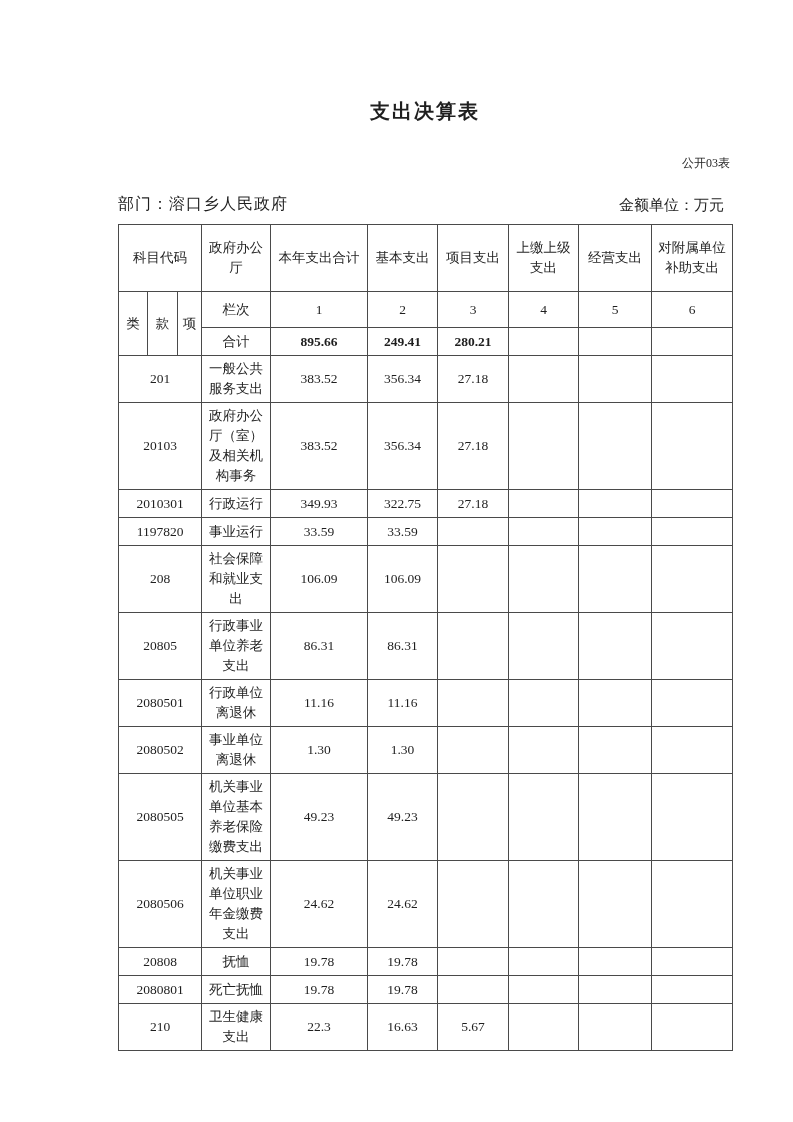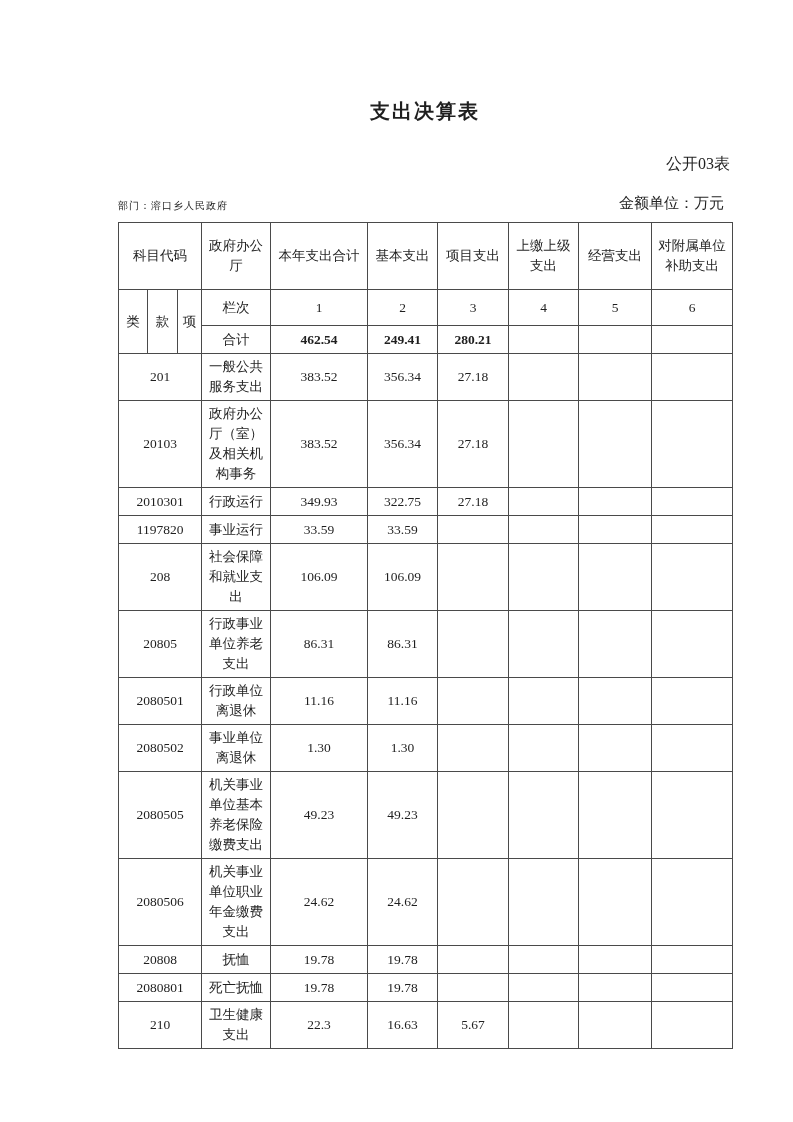--- a/index.html
+++ b/index.html
@@ -20,32 +20,32 @@
     margin: 0;
     text-align: center;
     font-size: 20px;
     font-weight: bold;
     letter-spacing: 2px;
     line-height: 26px;
   }
   .doc-label {
     margin-top: 32px;
     text-align: right;
-    font-size: 16px;
+    font-size: 12px;
     line-height: 15px;
     padding-right: 2px;
   }
   .meta-row {
     margin-top: 23px;
     margin-bottom: 9px;
     display: flex;
     justify-content: space-between;
     align-items: flex-end;
   }
-  .dept-label { font-size: 10px; letter-spacing: 1px; }
+  .dept-label { font-size: 16px; letter-spacing: 1px; }
   .unit-label { font-size: 15px; padding-right: 8px; }
 
   table.report {
     border-collapse: collapse;
     table-layout: fixed;
     width: 614px;
     font-size: 13.5px;
     line-height: 20px;
     padding-left: 40px;
   }
@@ -114,21 +114,21 @@
         <td>栏次</td>
         <td>1</td>
         <td>2</td>
         <td>3</td>
         <td>4</td>
         <td>5</td>
         <td>6</td>
       </tr>
       <tr class="header-total">
         <td class="cell-name">合计</td>
-        <td class="num">462.54</td>
+        <td class="num">895.66</td>
         <td class="num">249.41</td>
         <td class="num">280.21</td>
         <td class="num"></td>
         <td class="num"></td>
         <td class="num"></td>
       </tr>
     </thead>
     <tbody>
         <tr class="data-row">
     <td class="cell-code" colspan="3">201</td>

